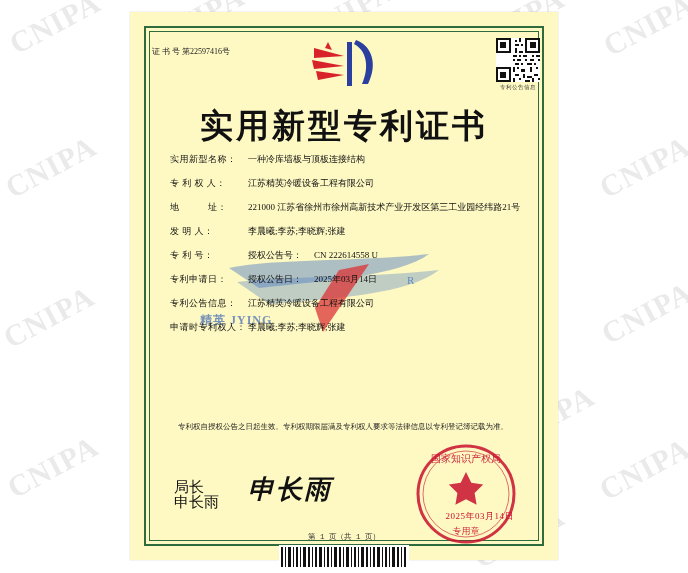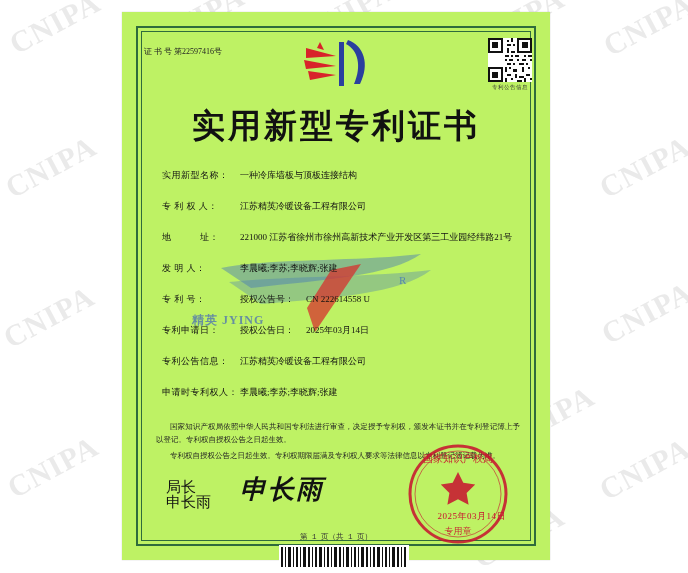--- a/index.html
+++ b/index.html
@@ -22,23 +22,23 @@
     font-family:"Liberation Serif", serif;
     font-weight:bold;
     color:#d9d9d9;
     opacity:.55;
     white-space:nowrap;
     letter-spacing:1px;
   }
   
   .sheet{
     position:absolute;
-    left:122px;top:12px;
+    left:130px;top:12px;
     width:428px;height:548px;
-    background:#bef264;
+    background:#fef9c3;
     z-index:1;
     box-shadow:0 0 1px rgba(0,0,0,.25);
   }
   .border-outer{
     position:absolute;inset:14px;
     border:2px solid #2f6b3c;
   }
   .border-inner{
     position:absolute;inset:19px;
     border:1px solid #2f6b3c;
@@ -75,21 +75,21 @@
     color:#111;
   }
 
   .fields{
     position:absolute;left:40px;right:26px;top:140px;
     font-family:"Liberation Serif", serif;
     font-size:9px;
     color:#111;
     line-height:15px;
   }
-  .row{display:flex;margin-bottom:9px;align-items:flex-start;margin-top:16px;}
+  .row{display:flex;margin-bottom:9px;align-items:flex-start;}
   .lbl{width:78px;flex:0 0 78px;letter-spacing:.5px;}
   .val{flex:1;}
   .val2{flex:0 0 150px;}
   .lbl2{width:66px;flex:0 0 66px;}
 
   
   .brand-wm{
     position:absolute;left:50%;transform:translateX(-50%);
     top:238px;width:250px;height:86px;
     pointer-events:none;opacity:.92;
@@ -295,21 +295,20 @@
       <div class="lbl">专利公告信息：</div>
       <div class="val">江苏精英冷暖设备工程有限公司</div>
     </div>
     <div class="row">
       <div class="lbl">申请时专利权人：</div>
       <div class="val">李晨曦;李苏;李晓辉;张建</div>
     </div>
   </div>
 
   <div class="legal">
-    <p>国家知识产权局依照中华人民共和国专利法进行审查，决定授予专利权，颁发本证书并在专利登记簿上予以登记。专利权自授权公告之日起生效。</p>
     <p>专利权自授权公告之日起生效。专利权期限届满及专利权人要求等法律信息以专利登记簿记载为准。</p>
   </div>
 
   <div class="sign-block">
     <div>局长</div>
     <div>申长雨</div>
   </div>
   <div class="handwriting">申长雨</div>
 
   <svg class="seal" viewBox="0 0 104 104">

